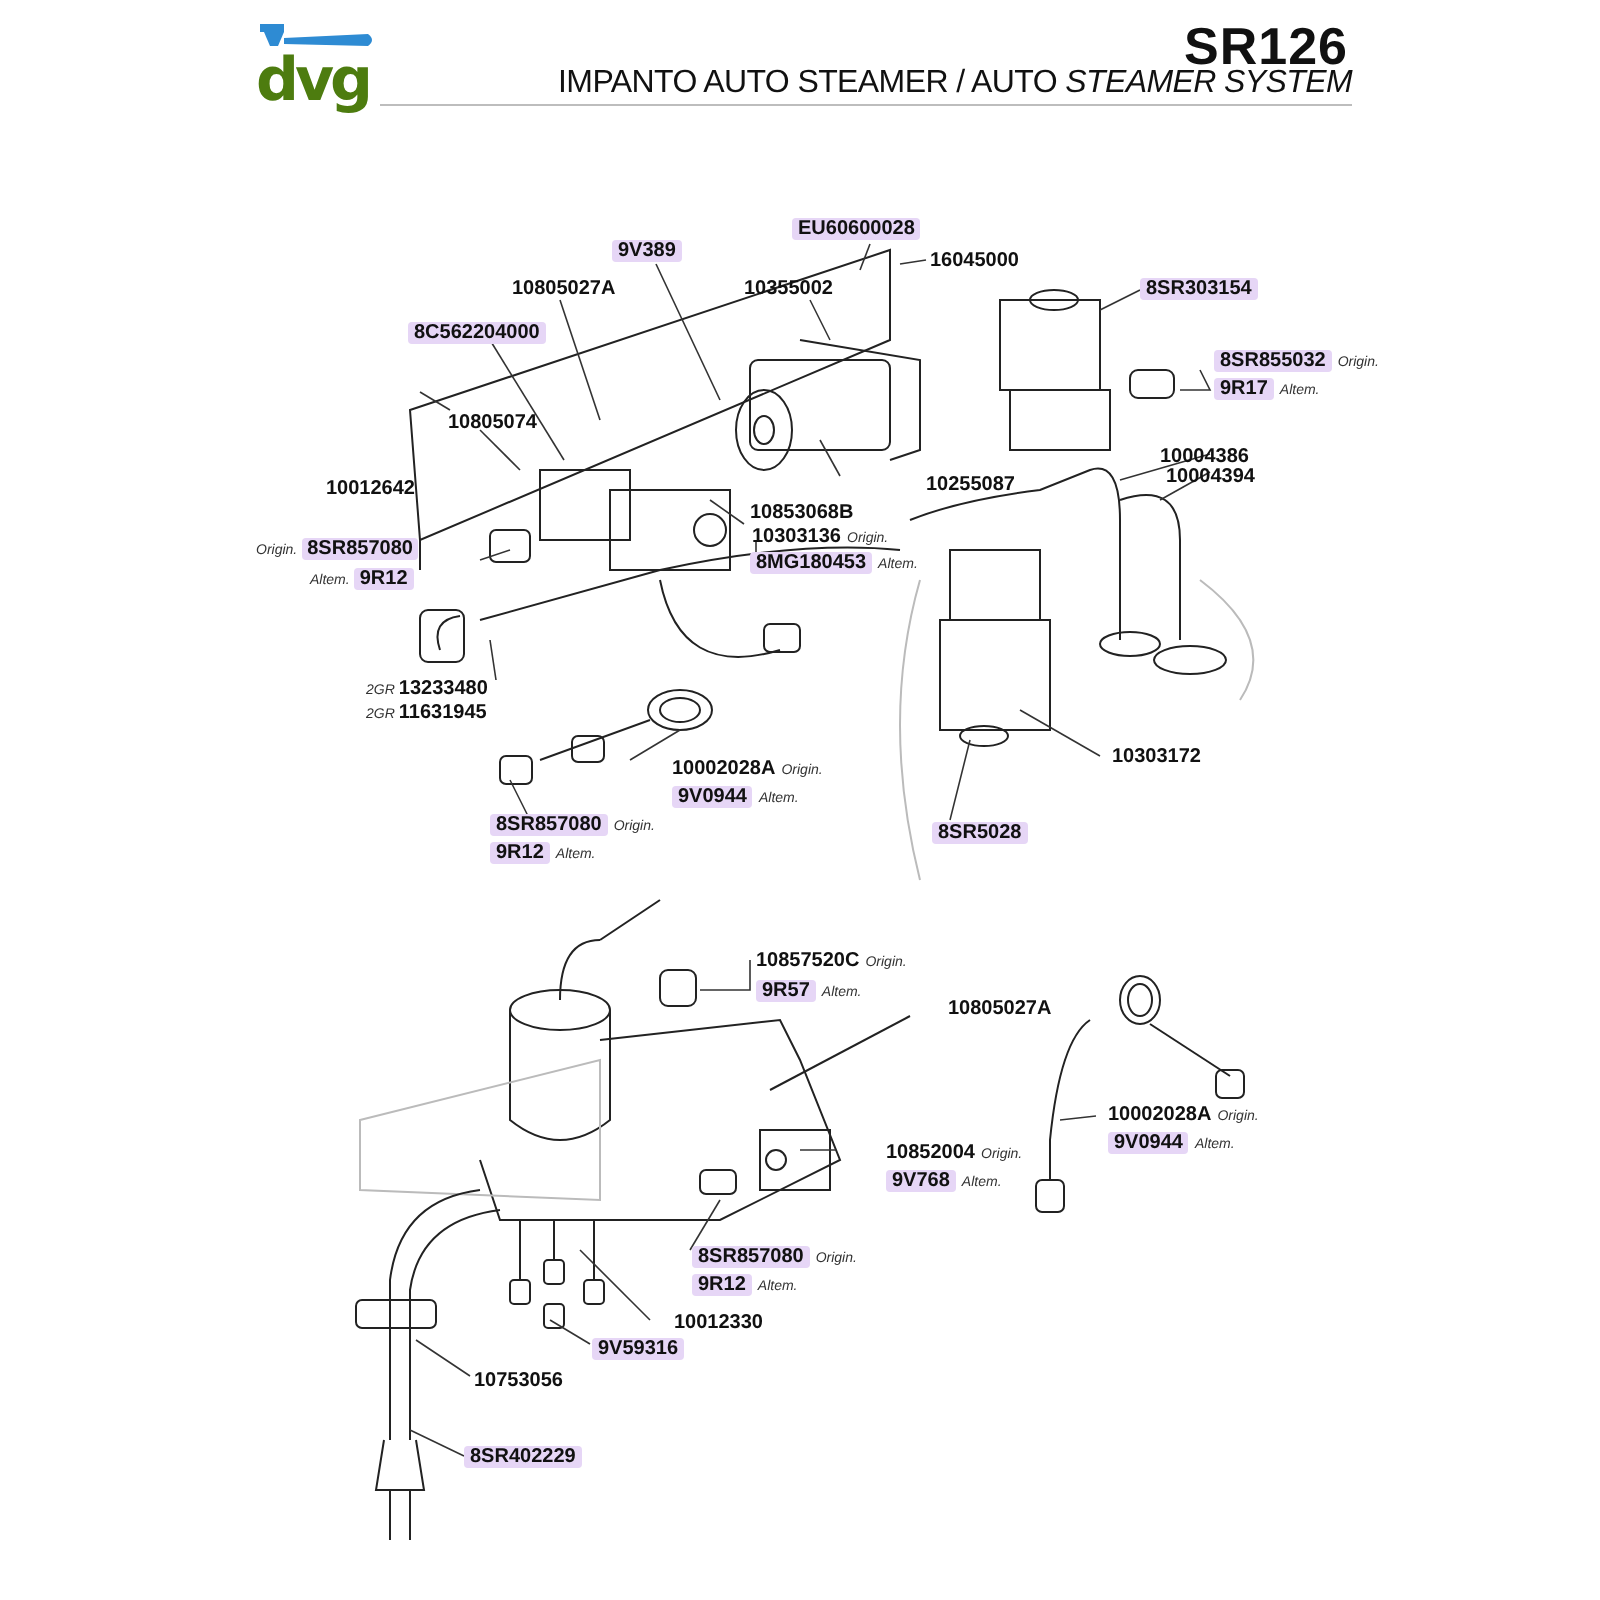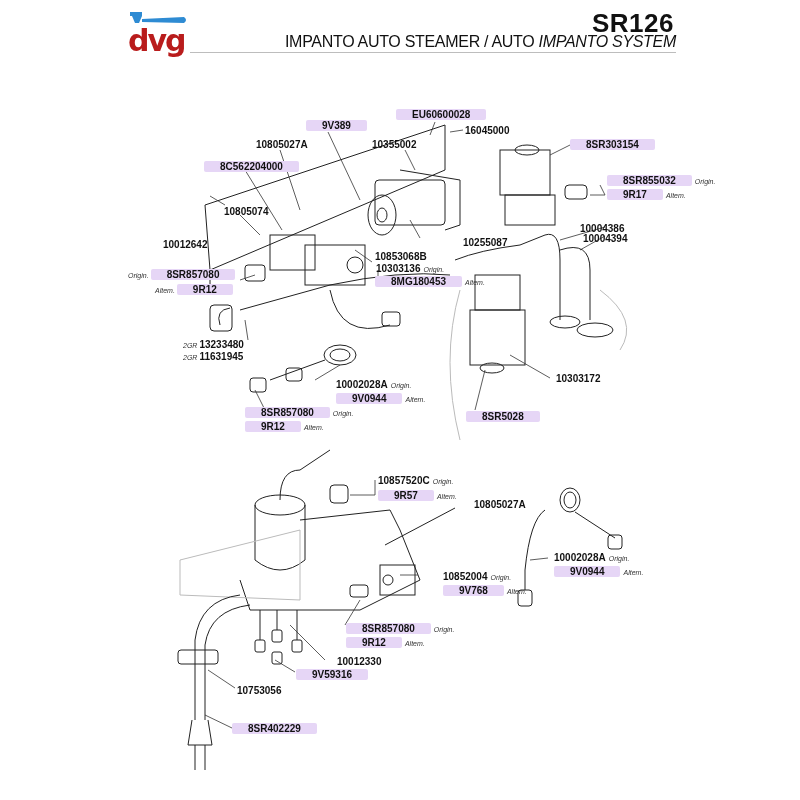--- a/index.html
+++ b/index.html
@@ -1,44 +1,44 @@
 <!DOCTYPE html>
 <html><head>
 <meta charset="utf-8">
 <style>
   html, body { margin: 0; padding: 0; background: #ffffff; }
   body { width: 800px; height: 800px; position: relative; overflow: hidden;
          font-family: "Liberation Sans", sans-serif; color: #111; }
   .logo { position: absolute; left: 128px; top: 10px; width: 60px; height: 52px; }
   .logo-text { position: absolute; left: 0; top: 16px; font-family: "DejaVu Sans", sans-serif;
-               font-weight: bold; font-size: 30px; color: #b91c1c; letter-spacing: -2px; line-height: 30px; }
+               font-weight: bold; font-size: 30px; color: #4d7c0f; letter-spacing: -2px; line-height: 30px; }
   .header-rule { position: absolute; left: 190px; top: 52px; width: 486px; height: 1px; background: #bdbdbd; }
   .model { position: absolute; right: 126px; top: 8px; font-weight: bold; font-size: 26px; letter-spacing: 0.5px; }
   .subtitle { position: absolute; right: 124px; top: 33px; font-size: 16px; letter-spacing: -0.3px; }
   .subtitle i { font-style: italic; }
   svg.drawing { position: absolute; left: 0; top: 0; }
   .lbl { position: absolute; font-size: 10px; font-weight: bold; white-space: nowrap; line-height: 13px; }
-  .hl { background: #e6d6f6; padding: 0 16px; border-radius: 2px; }
+  .hl { background: #e6d6f6; padding: 0 3px; border-radius: 2px; }
   .note { font-style: italic; font-weight: normal; font-size: 7px; color: #333; margin-left: 3px; }
   .pre { font-style: italic; font-weight: normal; font-size: 7px; color: #333; margin-right: 2px; }
 </style>
 </head>
 <body>
 
 <div class="logo">
   <svg width="60" height="20">
     <rect x="2" y="2" width="12" height="4" fill="#2e8bd3"></rect>
     <path d="M4 6 L14 6 L11 13 L7 13 Z" fill="#2e8bd3"></path>
     <path d="M14 9 L56 7 Q60 10 56 13 L14 12 Z" fill="#2e8bd3"></path>
   </svg>
   <span class="logo-text">dvg</span>
 </div>
 <div class="header-rule"></div>
 <div class="model">SR126</div>
-<div class="subtitle"><span>IMPANTO AUTO STEAMER / AUTO </span><i>IMPANTO SYSTEM</i></div>
+<div class="subtitle"><span>IMPANTO AUTO STEAMER / AUTO </span><i>STEAMER SYSTEM</i></div>
 
 <svg class="drawing" width="800" height="800" fill="none" stroke="#222" stroke-width="1">
 
   <g>
     <path d="M205 205 L445 125 L445 170 L210 270 Z"></path>
     <path d="M210 270 L210 285"></path>
   </g>
   <g>
     <rect x="375" y="180" width="70" height="45" rx="4"></rect>
     <ellipse cx="382" cy="215" rx="14" ry="20"></ellipse>

